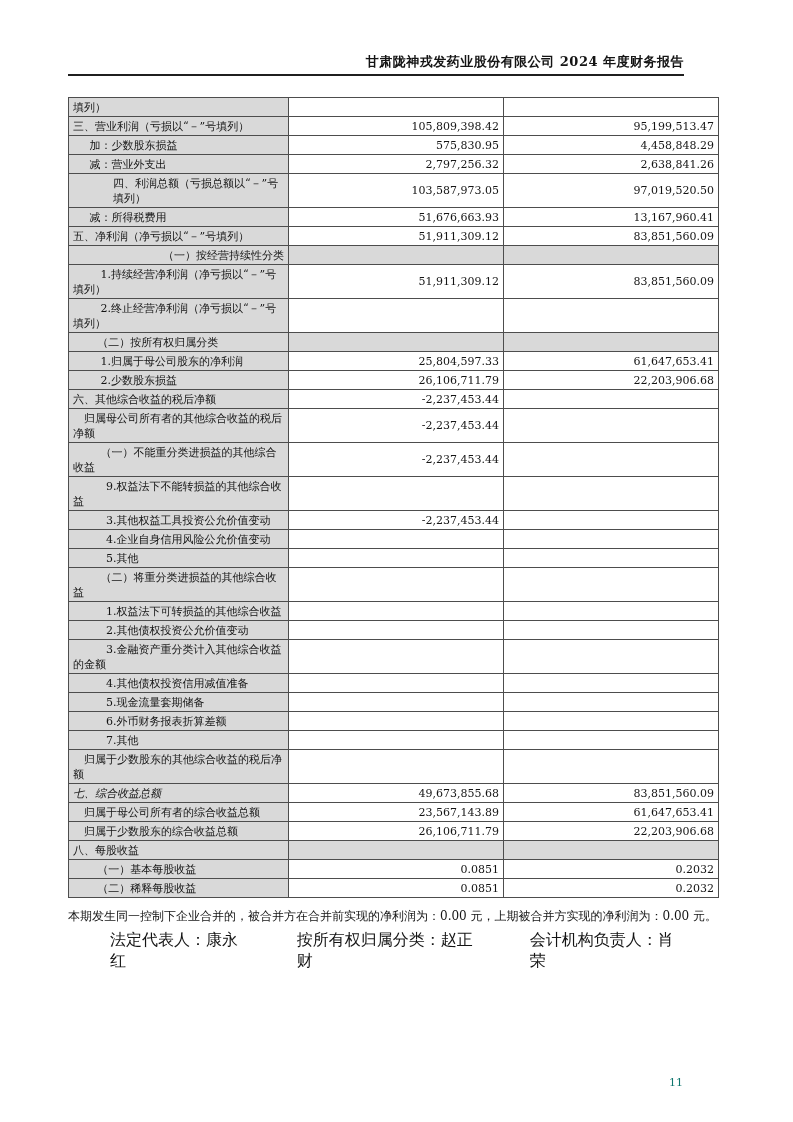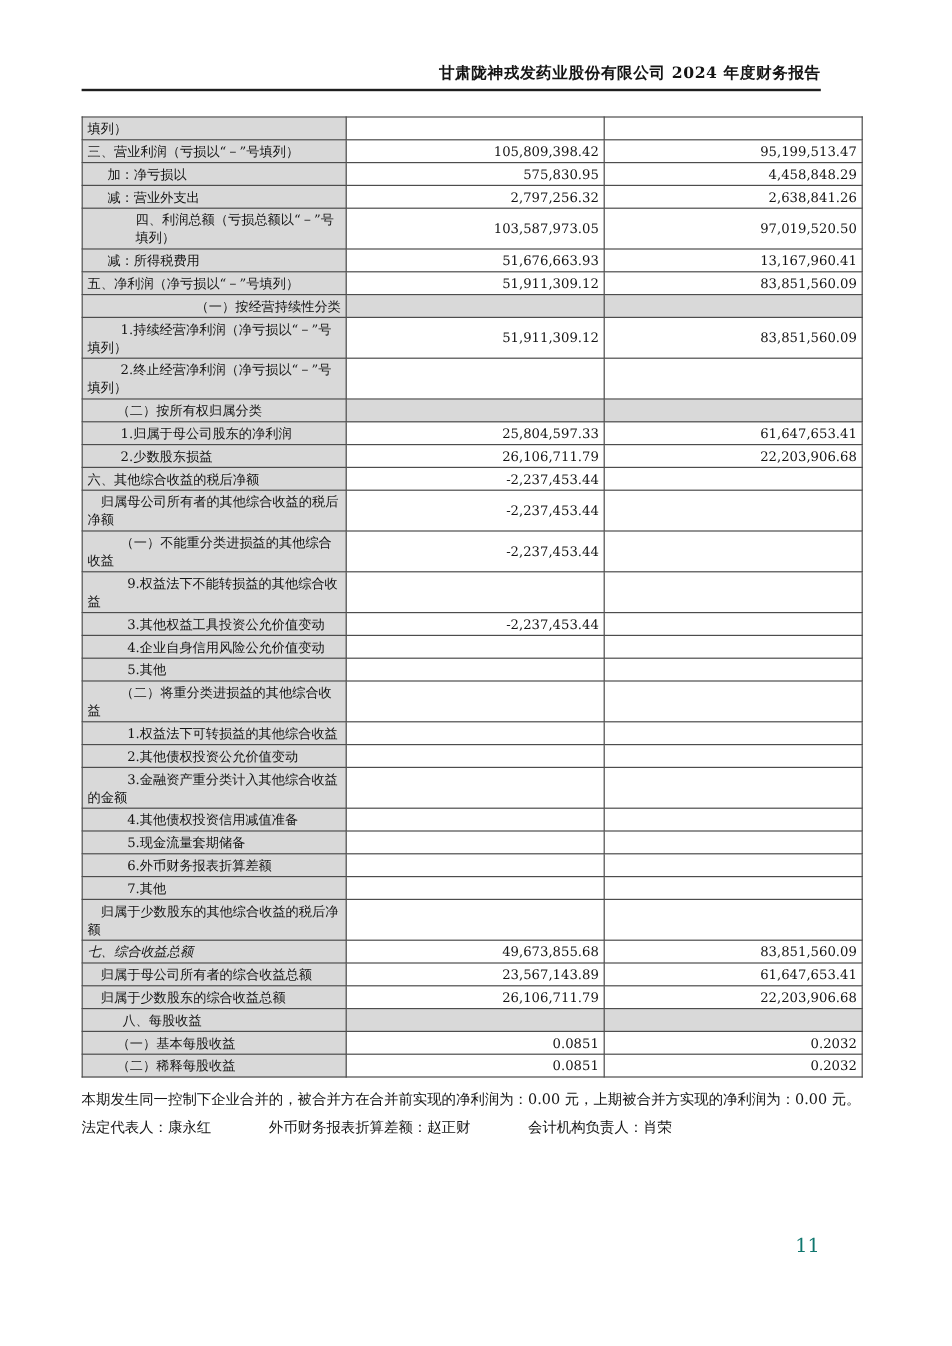--- a/index.html
+++ b/index.html
@@ -50,29 +50,30 @@
   .lbl { text-indent: 0; }
   .note-line {
     margin-top: 8px;
     font-size: 12px;
     line-height: 21px;
     white-space: nowrap;
   }
   .sig-line {
     display: flex;
     gap: 48px;
-    font-size: 12px;
+    font-size: 16px;
     line-height: 21px;
     margin-top: 2px;
+    margin-left: 42px;
   }
   .page-number {
     position: absolute;
     right: 76px;
-    top: 1028px;
-    font-size: 16px;
+    top: 1076px;
+    font-size: 11px;
     color: #0f766e;
   }
 </style>
 </head>
 <body>
 
 <div class="page">
 
   <div class="doc-header-title">甘肃陇神戎发药业股份有限公司 2024 年度财务报告</div>
   <div class="doc-header-rule"></div>
@@ -93,21 +94,21 @@
         </tr>
         <tr>
           <td class="label-cell">
             <div class="lbl" style="text-indent: 0em;">三、营业利润（亏损以“－”号填列）</div>
           </td>
           <td class="num-cell">105,809,398.42</td>
           <td class="num-cell">95,199,513.47</td>
         </tr>
         <tr>
           <td class="label-cell">
-            <div class="lbl" style="text-indent: 1.5em;">加：净亏损以</div>
+            <div class="lbl" style="text-indent: 1.5em;">加：少数股东损益</div>
           </td>
           <td class="num-cell">575,830.95</td>
           <td class="num-cell">4,458,848.29</td>
         </tr>
         <tr>
           <td class="label-cell">
             <div class="lbl" style="text-indent: 1.5em;">减：营业外支出</div>
           </td>
           <td class="num-cell">2,797,256.32</td>
           <td class="num-cell">2,638,841.26</td>
@@ -303,21 +304,21 @@
         </tr>
         <tr>
           <td class="label-cell">
             <div class="lbl" style="text-indent: 1em;">归属于少数股东的综合收益总额</div>
           </td>
           <td class="num-cell">26,106,711.79</td>
           <td class="num-cell">22,203,906.68</td>
         </tr>
         <tr class="shaded">
           <td class="label-cell">
-            <div class="lbl" style="text-indent: 0em; margin-left: 29px;">八、每股收益</div>
+            <div class="lbl" style="text-indent: 0em;">八、每股收益</div>
           </td>
           <td class="num-cell"></td>
           <td class="num-cell"></td>
         </tr>
         <tr>
           <td class="label-cell">
             <div class="lbl" style="text-indent: 2.2em;">（一）基本每股收益</div>
           </td>
           <td class="num-cell">0.0851</td>
           <td class="num-cell">0.2032</td>
@@ -329,19 +330,19 @@
           <td class="num-cell">0.0851</td>
           <td class="num-cell">0.2032</td>
         </tr>
       </tbody>
   </table>
 
   <div class="note-line">本期发生同一控制下企业合并的，被合并方在合并前实现的净利润为：0.00 元，上期被合并方实现的净利润为：0.00 元。</div>
 
   <div class="sig-line">
     <span>法定代表人：康永红</span>
-    <span>外币财务报表折算差额：赵正财</span>
+    <span>按所有权归属分类：赵正财</span>
     <span>会计机构负责人：肖荣</span>
   </div>
 
   <div class="page-number">11</div>
 
 </div>
 
 </body></html>

